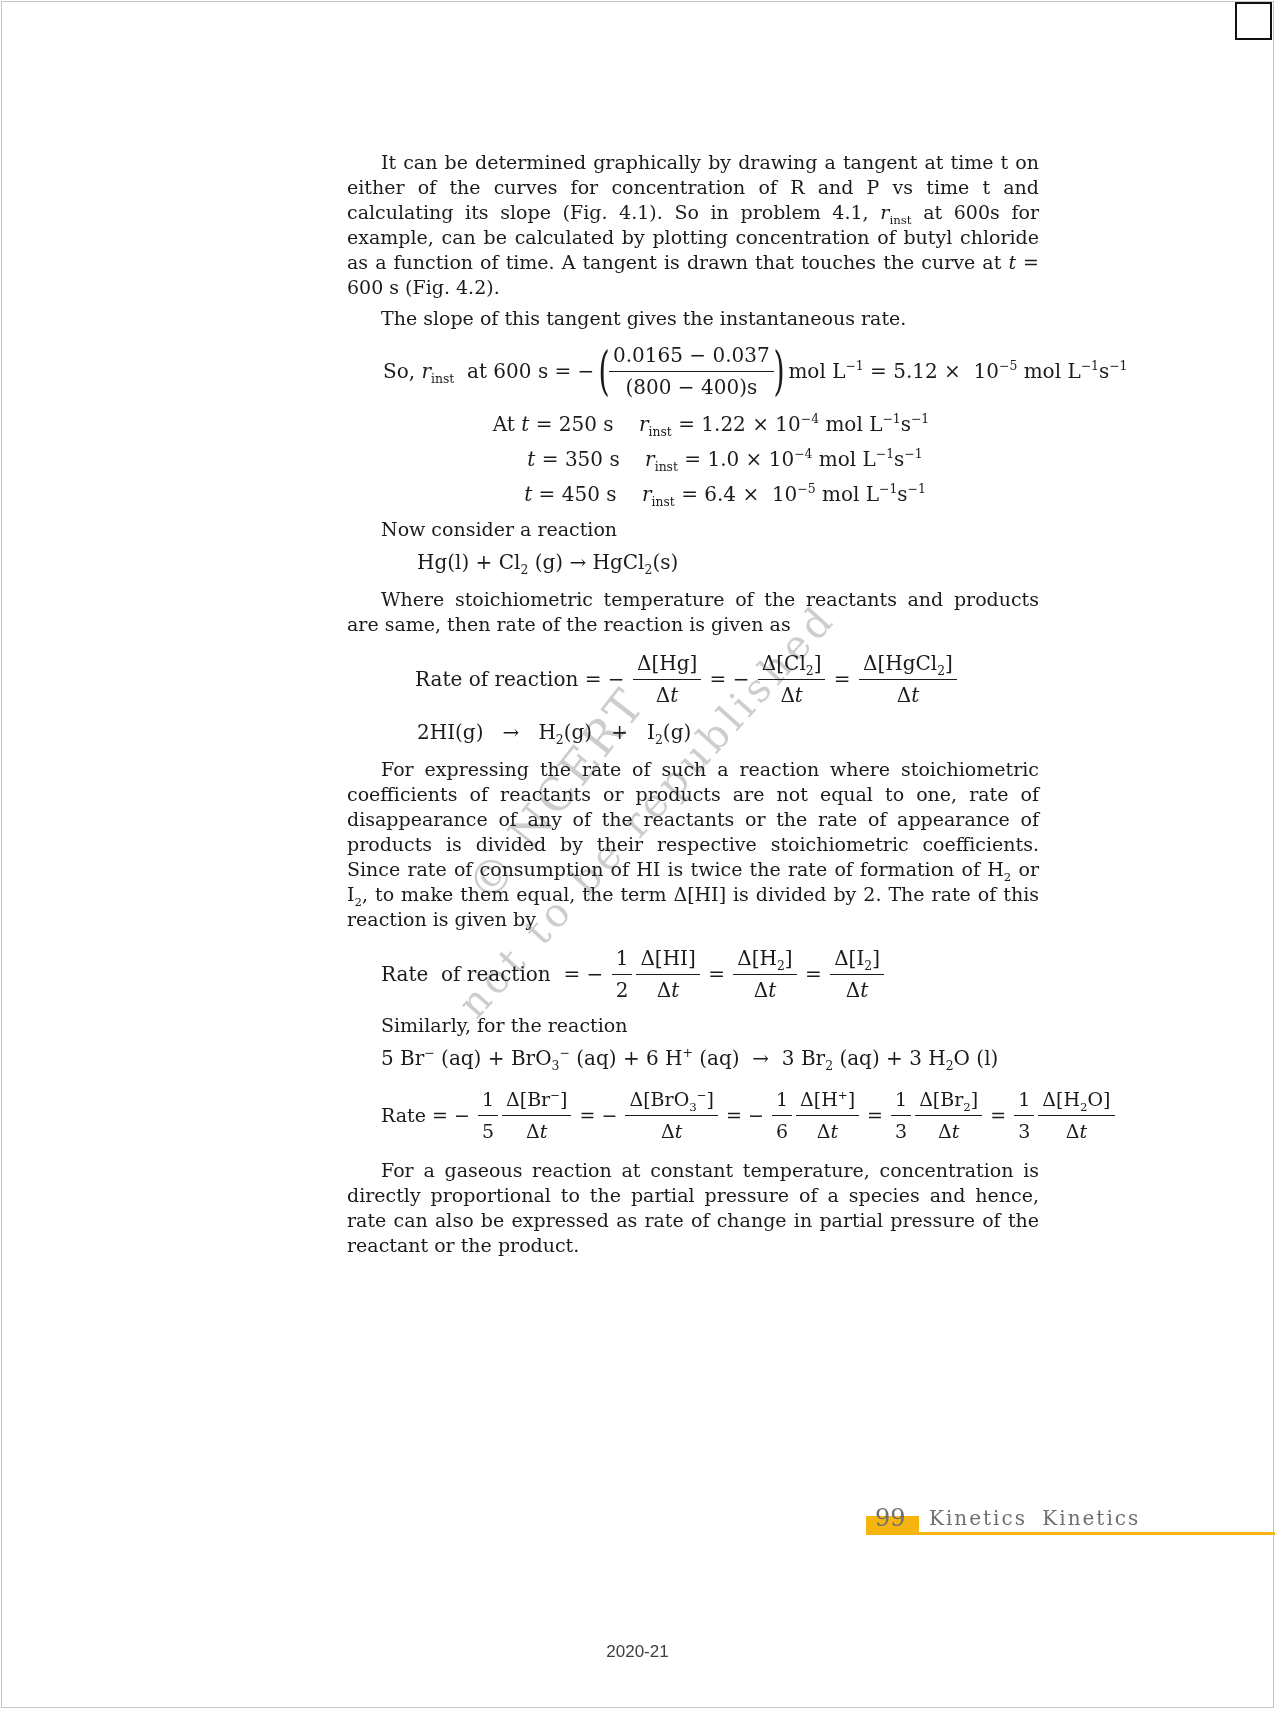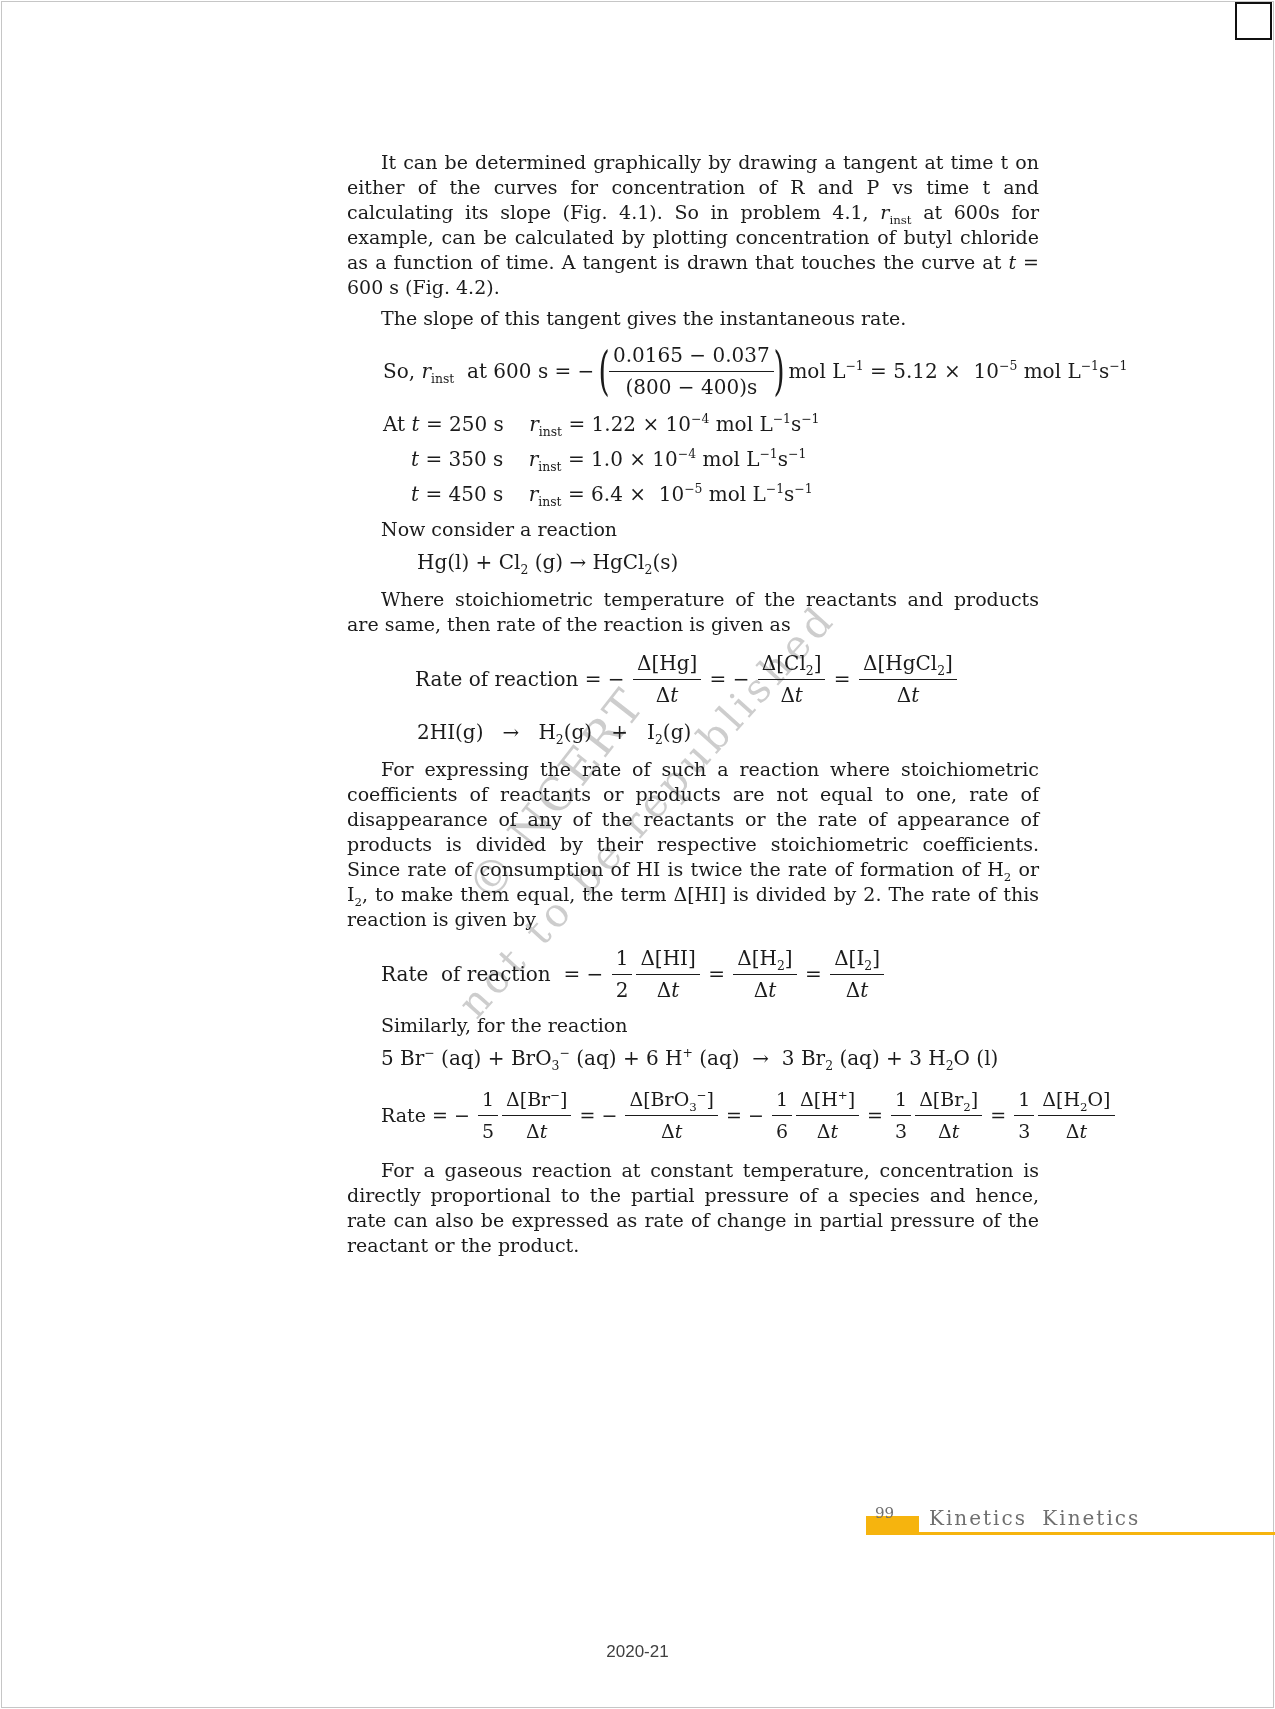--- a/index.html
+++ b/index.html
@@ -29,28 +29,28 @@
   .eq-hg{margin:14px 0 12px 68px;}
   .eq-hi{margin:14px 0 10px 34px;}
   .eq-br{margin:16px 0 14px 34px;font-size:19px;}
 
   .frac{display:inline-block;text-align:center;vertical-align:middle;padding:0 2px;}
   .frac .num{display:block;padding:0 4px 3px;border-bottom:1.5px solid #1b1b1b;}
   .frac .den{display:block;padding-top:3px;}
 
   .bigp{font-size:52px;font-weight:400;display:inline-block;line-height:0.95;transform:scaleX(0.55);margin:0 -7px;vertical-align:middle;}
 
-  .rate-row{white-space:pre;margin:10px 0 10px 36px;font-size:20px;}
+  .rate-row{white-space:pre;margin:10px 0 10px 36px;font-size:20px;text-align:center;}
   .rate-row.cont{margin-left:64px;}
   .rxn{white-space:pre;margin:8px 0 12px 70px;font-size:20px;}
   .rxn.flush{margin-left:34px;}
 
   
   .page-tab{position:absolute;left:866px;top:1516px;width:53px;height:19px;z-index:0;}
-  .page-num{position:absolute;left:875px;top:1504px;font-size:15px;color:#6f6f6f;z-index:1;}
+  .page-num{position:absolute;left:875px;top:1504px;font-size:24px;color:#6f6f6f;z-index:1;}
   .chapter{position:absolute;left:929px;top:1506px;font-size:20px;color:#6f6f6f;letter-spacing:2px;word-spacing:7px;}
   .footer-rule{position:absolute;left:919px;top:1532px;right:0;height:3px;}
 
   .imprint{position:absolute;left:0;right:0;top:1642px;text-align:center;
     font-family:"Liberation Sans", sans-serif;font-size:17px;color:#404040;}
 </style>
 </head>
 <body>
 
 <div class="frame"></div>

